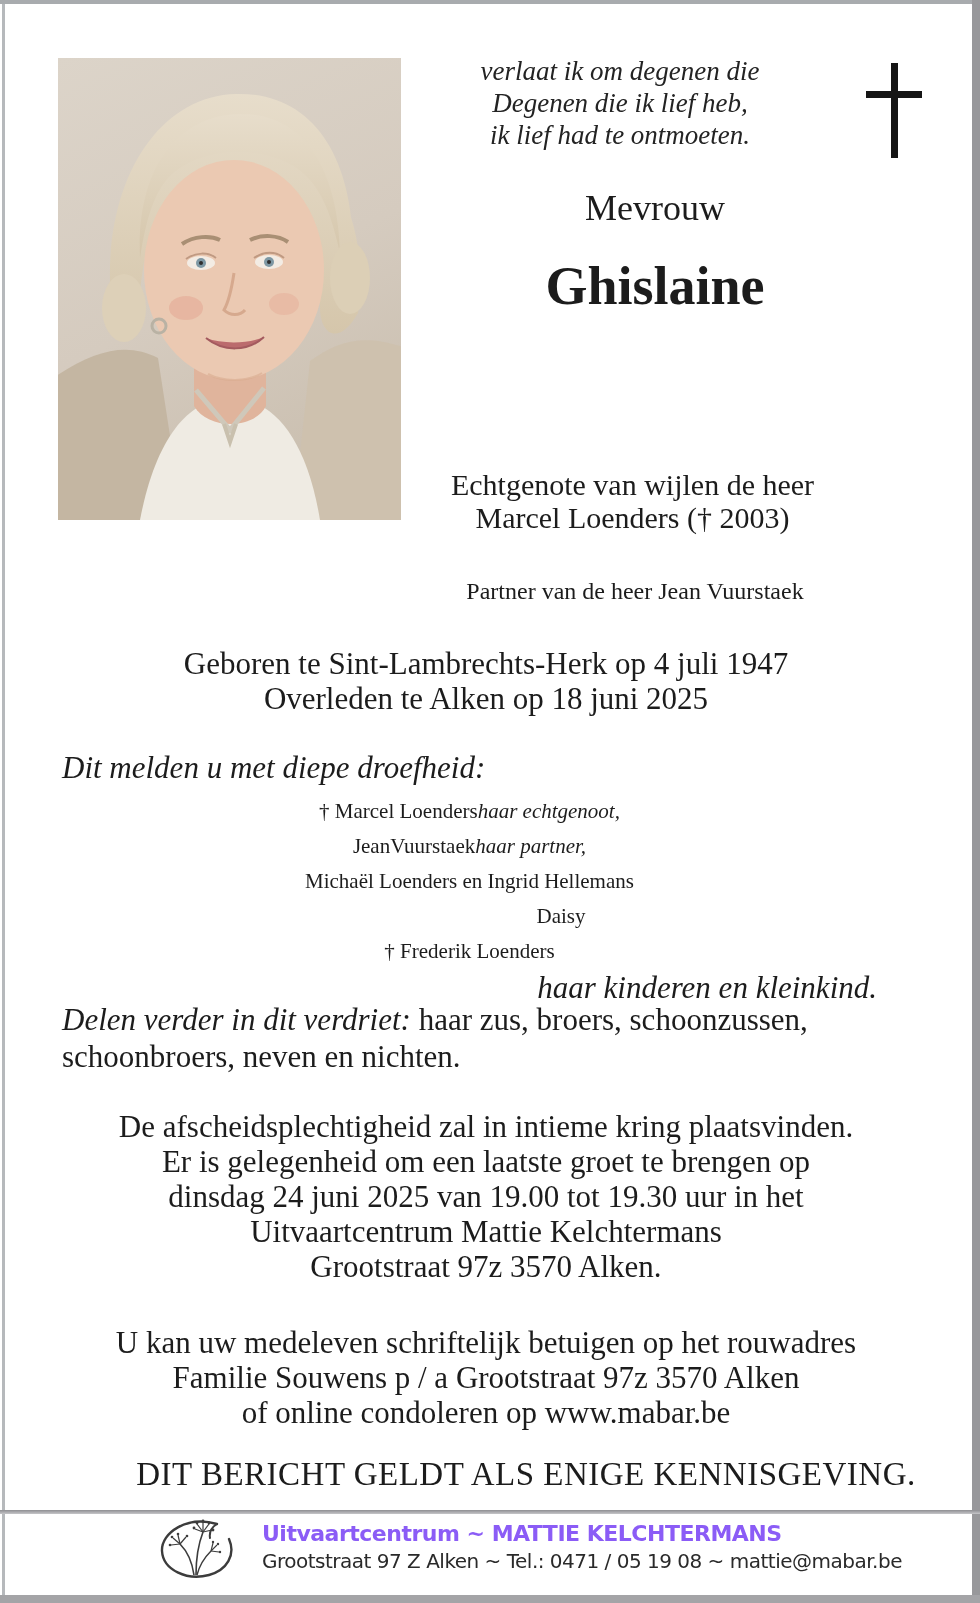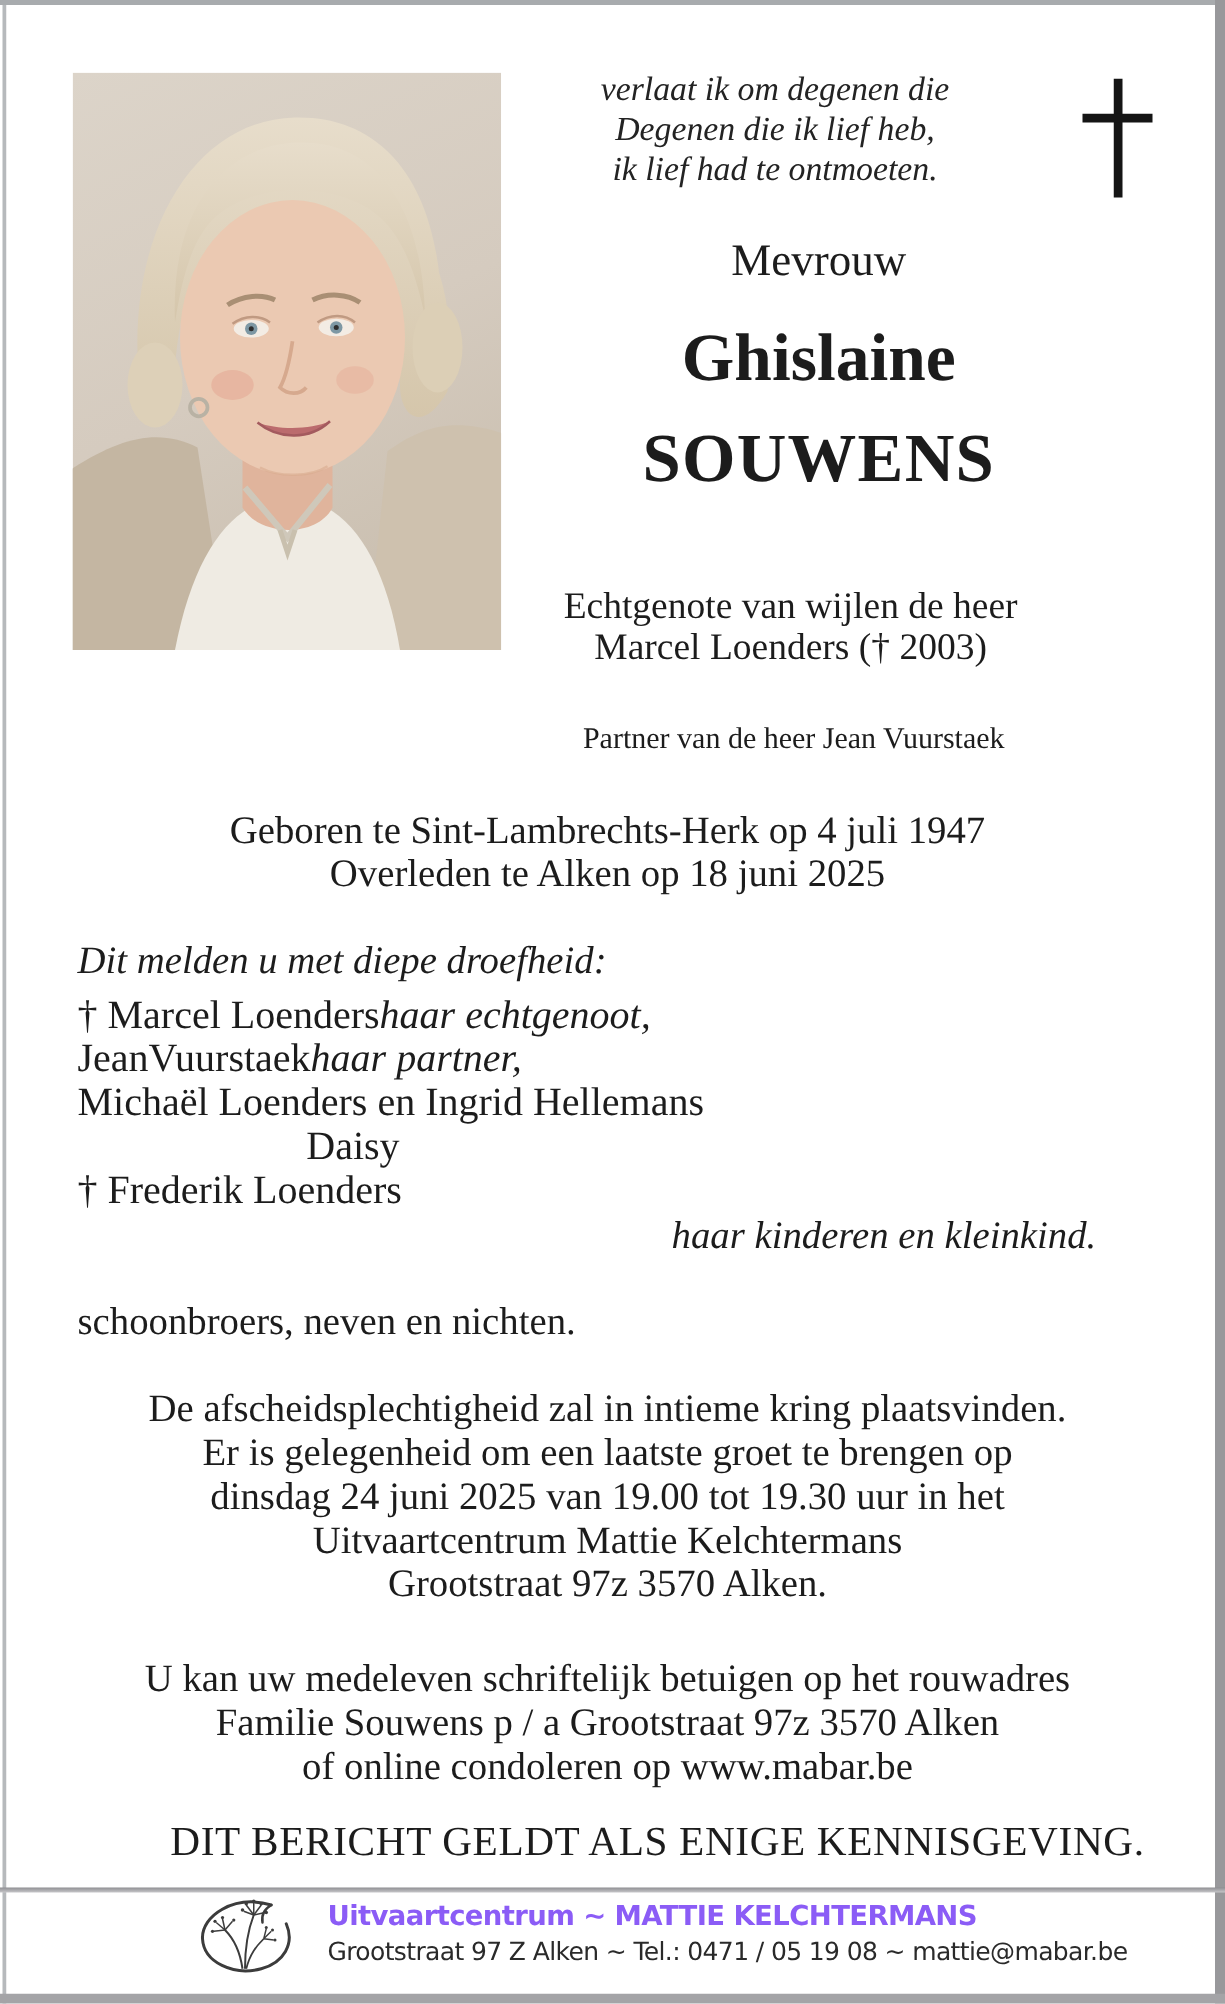--- a/index.html
+++ b/index.html
@@ -51,21 +51,21 @@
   .birthdeath{
     position:absolute;left:0;top:646px;width:972px;text-align:center;
     font-size:31px;line-height:35px;
   }
   .announce-intro{
     position:absolute;left:62px;top:750px;width:815px;
     font-style:italic;font-size:31px;line-height:35px;
   }
   .fam-row{
     position:absolute;left:62px;width:815px;display:flex;
-    justify-content:flex-start;font-size:32px;line-height:35px;
+    justify-content:center;font-size:21px;line-height:35px;
   }
   .fam-row .rel{font-style:italic;}
   .fam-row.indent .nm{padding-left:183px;}
   .fam-closing{
     position:absolute;left:62px;top:970px;width:815px;text-align:right;
     font-style:italic;font-size:31px;line-height:35px;
   }
   .mourners1{
     position:absolute;left:62px;top:1002px;width:880px;
     font-size:31px;line-height:35px;
@@ -180,21 +180,20 @@
   </div>
 
   <div class="quote">
     <div>verlaat ik om degenen die</div>
     <div>Degenen die ik lief heb,</div>
     <div>ik lief had te ontmoeten.</div>
   </div>
 
   <div class="salutation">Mevrouw</div>
   <div class="name-first">Ghislaine</div>
-  <div class="name-last">SOUWENS</div>
 
   <div class="spouse">
     <div>Echtgenote van wijlen de heer</div>
     <div>Marcel Loenders († 2003)</div>
   </div>
 
   <div class="partner">Partner van de heer Jean Vuurstaek</div>
 
   <div class="birthdeath">
     <div>Geboren te Sint-Lambrechts-Herk op 4 juli 1947</div>
@@ -219,20 +218,23 @@
     <span class="nm">Daisy</span>
     <span class="rel"></span>
   </div>
   <div class="fam-row" style="top:934px;">
     <span class="nm">† Frederik Loenders</span>
     <span class="rel"></span>
   </div>
 
   <div class="fam-closing">haar kinderen en kleinkind.</div>
 
+  <div class="mourners1">
+    <span class="lead">Delen verder in dit verdriet:</span><span> haar zus, broers, schoonzussen,</span>
+  </div>
   <div class="mourners2">schoonbroers, neven en nichten.</div>
 
   <div class="ceremony">
     <div>De afscheidsplechtigheid zal in intieme kring plaatsvinden.</div>
     <div>Er is gelegenheid om een laatste groet te brengen op</div>
     <div>dinsdag 24 juni 2025 van 19.00 tot 19.30 uur in het</div>
     <div>Uitvaartcentrum Mattie Kelchtermans</div>
     <div>Grootstraat 97z 3570 Alken.</div>
   </div>
 

